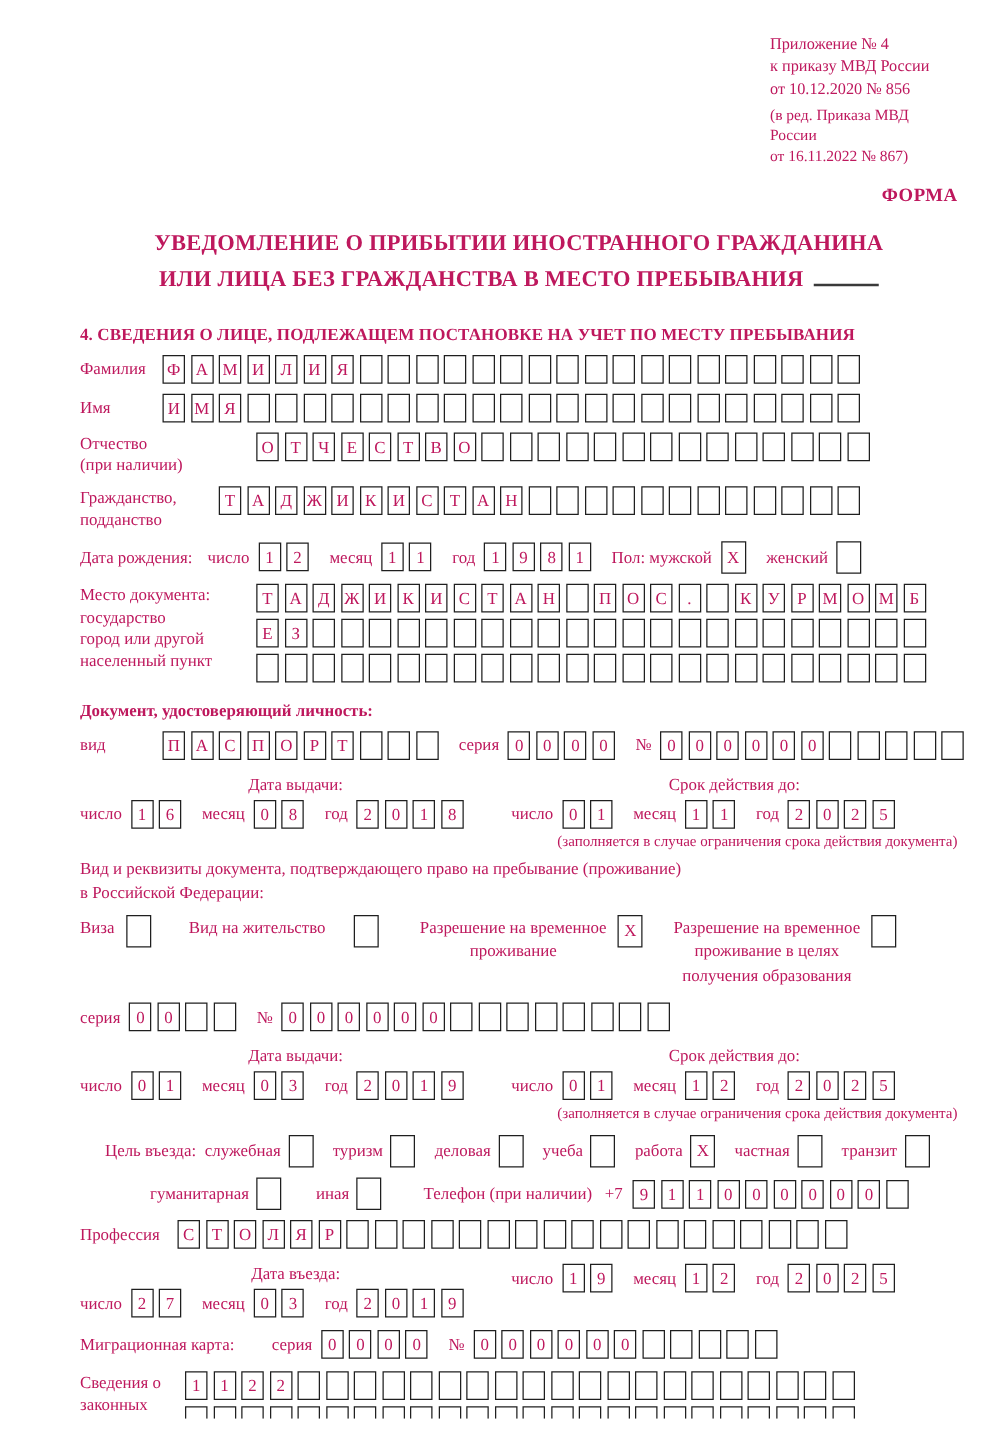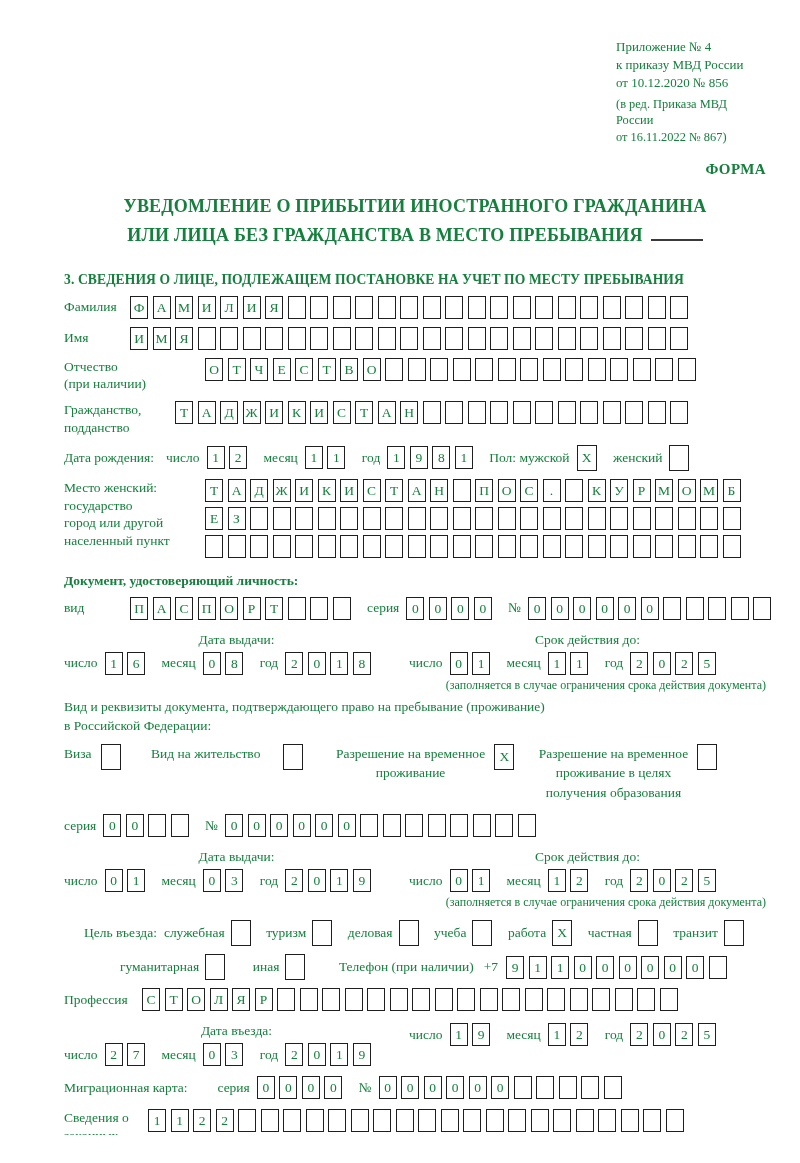--- a/index.html
+++ b/index.html
@@ -1,18 +1,18 @@
 <!DOCTYPE html>
 <html><head>
 <meta charset="utf-8">
 <style>
   html,body{margin:0;padding:0;background:#ffffff;}
   *{box-sizing:border-box;}
   .page{width:800px;height:1135px;background:#fff;font-family:"Liberation Serif",serif;
-        color:#15803d;padding:38px 34px 0 64px;overflow:hidden;position:relative;}
+        color:#be185d;padding:26px 34px 0 64px;overflow:hidden;position:relative;}
   
   .apx{margin-left:552px;font-size:13px;line-height:1.38;}
   .apx .sub{font-size:12.4px;margin-top:4px;line-height:1.32;}
   .forma{text-align:right;font-weight:bold;font-size:15px;margin-top:16px;letter-spacing:.4px;}
   
   .title{text-align:center;font-weight:bold;font-size:18px;line-height:1.6;margin-top:14px;letter-spacing:.2px;}
   .tblank{display:inline-block;width:52px;border-bottom:2px solid #3a3a3a;margin-left:8px;}
   .sec{font-weight:bold;font-size:13.6px;margin-top:22px;letter-spacing:.1px;}
   
   .row{display:flex;align-items:center;margin-top:8px;}
@@ -73,21 +73,21 @@
   </div>
   <div class="forma">ФОРМА</div>
 
   <div class="title">
     <div>УВЕДОМЛЕНИЕ О ПРИБЫТИИ ИНОСТРАННОГО ГРАЖДАНИНА</div>
     <div>
       <span>ИЛИ ЛИЦА БЕЗ ГРАЖДАНСТВА В МЕСТО ПРЕБЫВАНИЯ</span><span class="tblank"></span>
     </div>
   </div>
 
-  <div class="sec">3. СВЕДЕНИЯ О ЛИЦЕ, ПОДЛЕЖАЩЕМ ПОСТАНОВКЕ НА УЧЕТ ПО МЕСТУ ПРЕБЫВАНИЯ</div>
+  <div class="sec">4. СВЕДЕНИЯ О ЛИЦЕ, ПОДЛЕЖАЩЕМ ПОСТАНОВКЕ НА УЧЕТ ПО МЕСТУ ПРЕБЫВАНИЯ</div>
 
   <div class="row">
     <span class="lab lw65">Фамилия</span>
     <span class="boxes">
         <span class="cb">Ф</span>
         <span class="cb">А</span>
         <span class="cb">М</span>
         <span class="cb">И</span>
         <span class="cb">Л</span>
         <span class="cb">И</span>
@@ -231,21 +231,21 @@
         <span class="cb">X</span>
       </span>
     <span class="dl ml">женский</span>
     <span class="boxes chk">
         <span class="cb"></span>
       </span>
   </div>
 
   <div class="row top">
     <span class="lab lw140 multiline">
-      <div>Место женский:</div>
+      <div>Место документа:</div>
       <div>государство</div>
       <div>город или другой</div>
       <div>населенный пункт</div>
     </span>
     <span class="boxcol">
       <span class="boxes">
           <span class="cb">Т</span>
           <span class="cb">А</span>
           <span class="cb">Д</span>
           <span class="cb">Ж</span>

